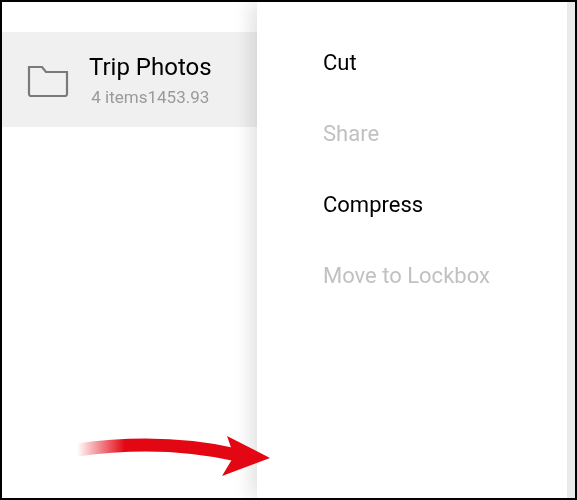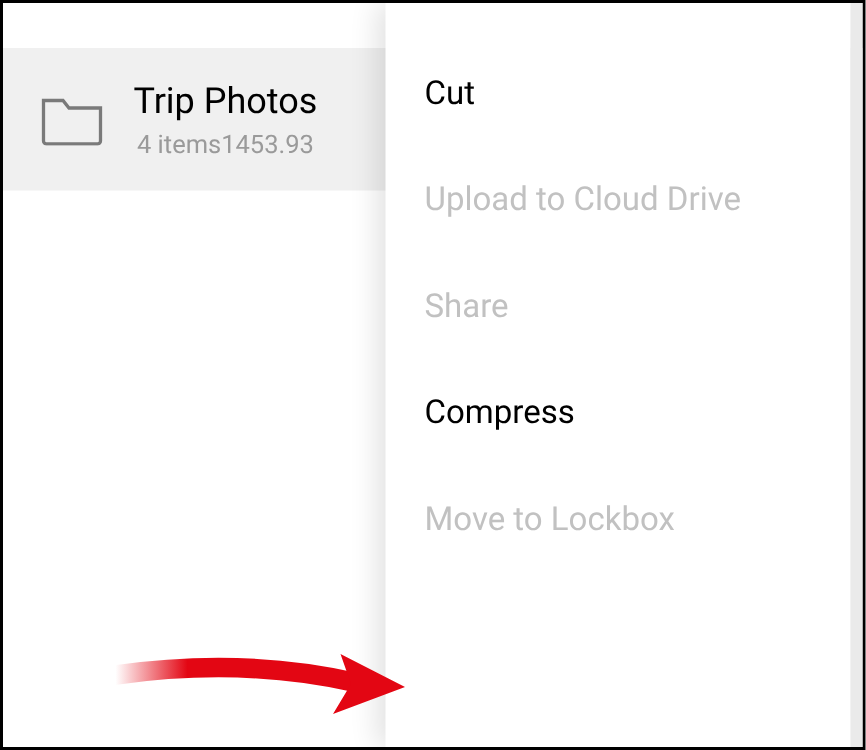--- a/index.html
+++ b/index.html
@@ -57,20 +57,21 @@
       position: absolute;
       top: 0;
       left: 255px;
       width: 310px;
       height: 100%;
       background: #fff;
       box-shadow: -6px 0 18px rgba(0,0,0,0.12);
       display: flex;
       flex-direction: column;
       padding-top: 25px;
+      padding-left: 40px;
     }
     .menu-item {
       padding: 23px 26px;
       font-size: 22px;
       color: #000;
       cursor: pointer;
     }
     .menu-item.disabled {
       color: #c1c1c1;
       cursor: default;
@@ -108,21 +109,20 @@
       <div class="folder-name">Trip Photos</div>
       <div class="folder-meta">
         <span>4 items</span>
         <span>1453.93</span>
       </div>
     </div>
   </div>
 
   <div class="context-menu">
     <div class="menu-item">Cut</div>
-    <div class="menu-item disabled">Upload to Cloud Drive</div>
     <div class="menu-item disabled">Share</div>
     <div class="menu-item">Compress</div>
     <div class="menu-item disabled">Move to Lockbox</div>
   </div>
 
   <div class="right-edge"></div>
 
   <div class="arrow-annotation">
     <svg viewBox="0 0 198 55">
       <defs>

